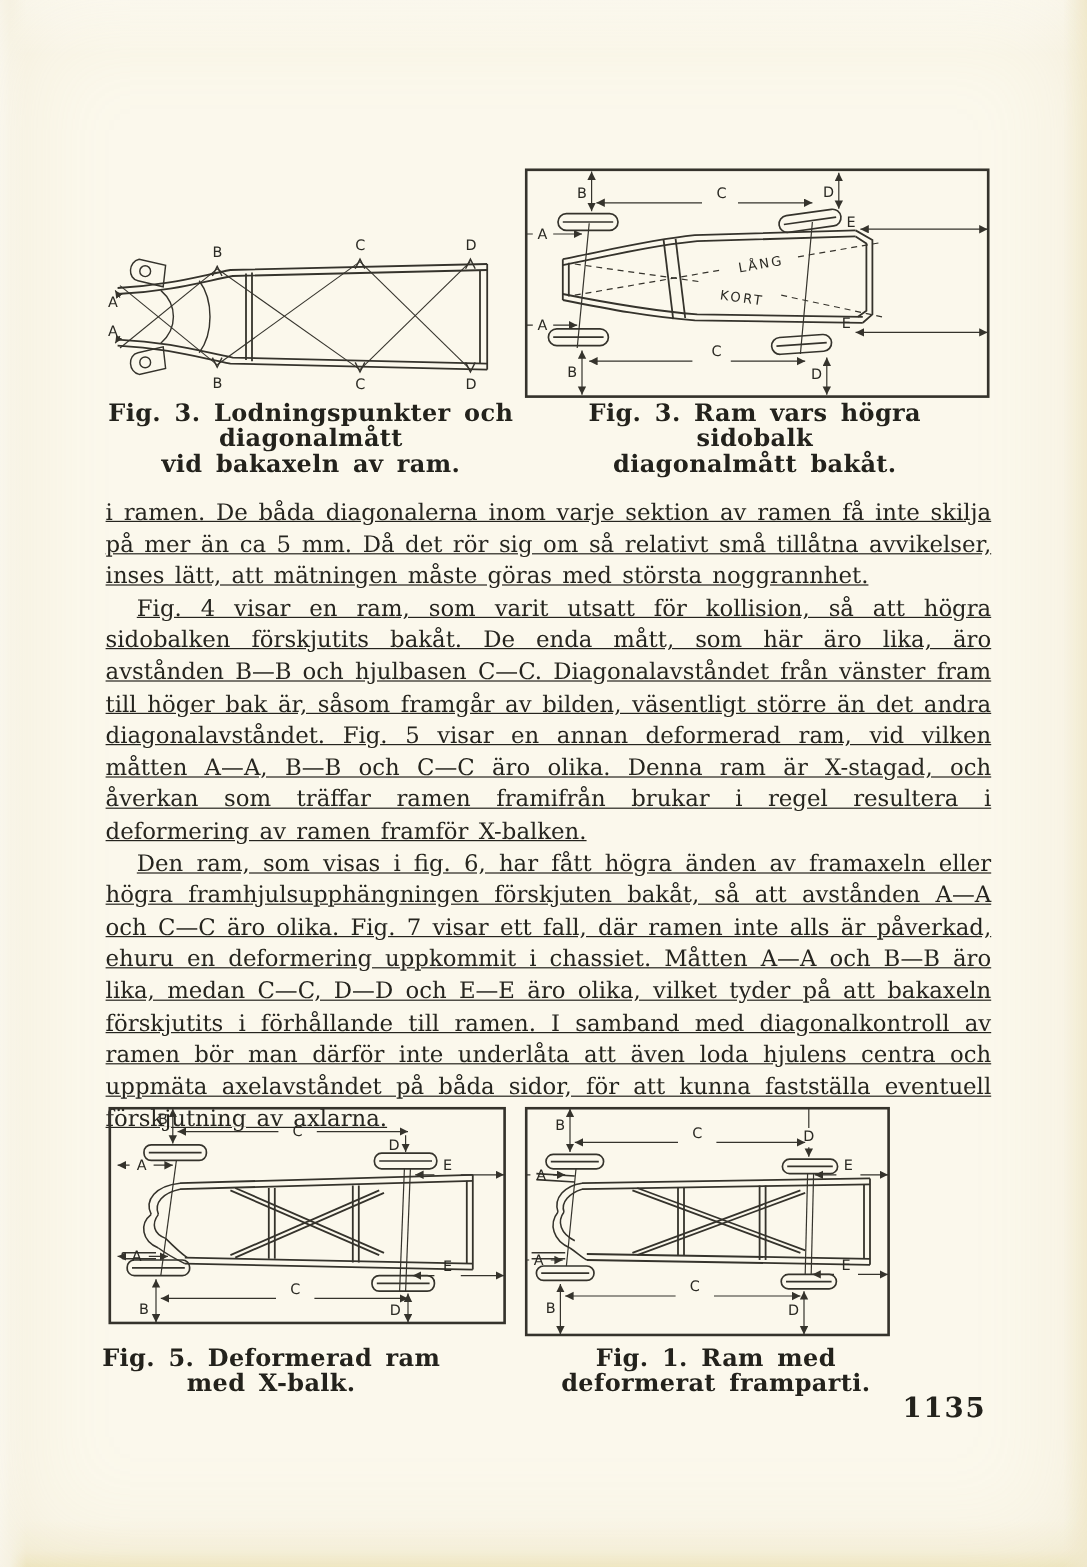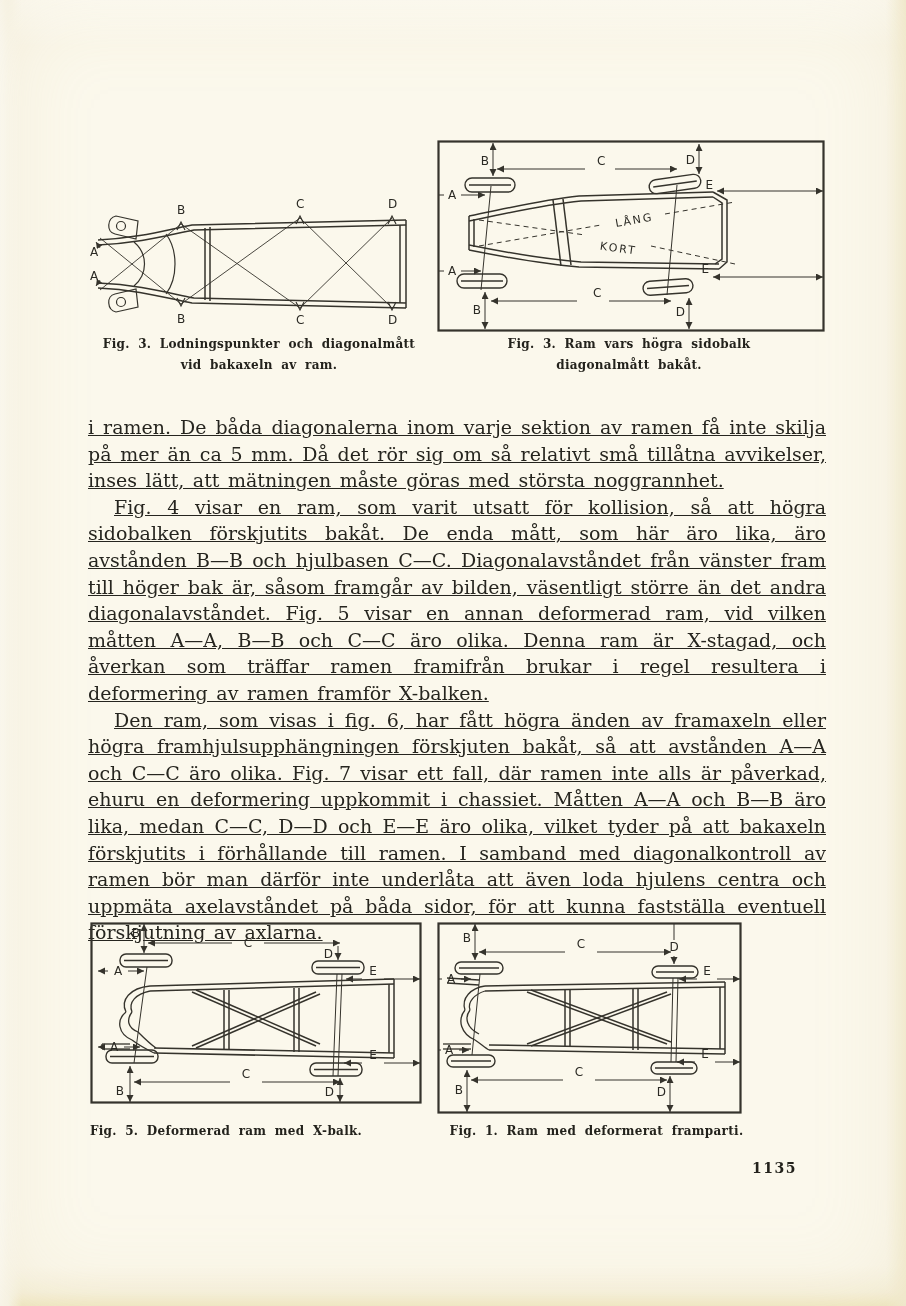--- a/index.html
+++ b/index.html
@@ -13,37 +13,37 @@
       linear-gradient(180deg,#fffef9 0px,rgba(255,254,249,0) 46px),
       #fbf8ec;
     box-shadow:inset 0 0 90px rgba(215,198,140,.22);
     font-family:"DejaVu Serif","Liberation Serif",serif;
     color:#26251f;
   }
   .fig{position:absolute;}
   .fig svg{display:block;width:100%;height:100%;}
   .caption{
     position:absolute;text-align:center;font-weight:bold;
-    font-size:12px;line-height:21px;letter-spacing:.3px;word-spacing:4px;
+    font-size:20px;line-height:21px;letter-spacing:.3px;word-spacing:4px;
     color:#23221c;
   }
   .cap3{left:84px;top:334px;width:350px;}
   .cap4{left:448px;top:334px;width:362px;}
   .cap5{left:58px;top:1121px;width:336px;}
   .cap6{left:436px;top:1121px;width:321px;}
   .bodytext{
     position:absolute;left:88px;top:414px;width:738px;
     font-size:19px;line-height:26.6px;text-align:justify;
     word-spacing:2.5px;
   }
   .bodytext p{margin:0;text-decoration:underline;}
   .bodytext p.indent{text-indent:26px;}
   .pageno{
     position:absolute;left:752px;top:1160px;
-    font-weight:bold;font-size:14px;letter-spacing:1.5px;color:#23221c;
+    font-weight:bold;font-size:23px;letter-spacing:1.5px;color:#23221c;
   }
   .figlabel{font-family:"DejaVu Sans","Liberation Sans",sans-serif;font-size:12px;fill:#2b2a24;}
   .figlabel-sm{font-family:"DejaVu Sans","Liberation Sans",sans-serif;font-size:11px;letter-spacing:2px;fill:#2b2a24;}
 </style>
 </head>
 <body>
 
 <div class="page">
 
   <div class="fig" style="left:84px;top:188px;width:348px;height:142px;">

